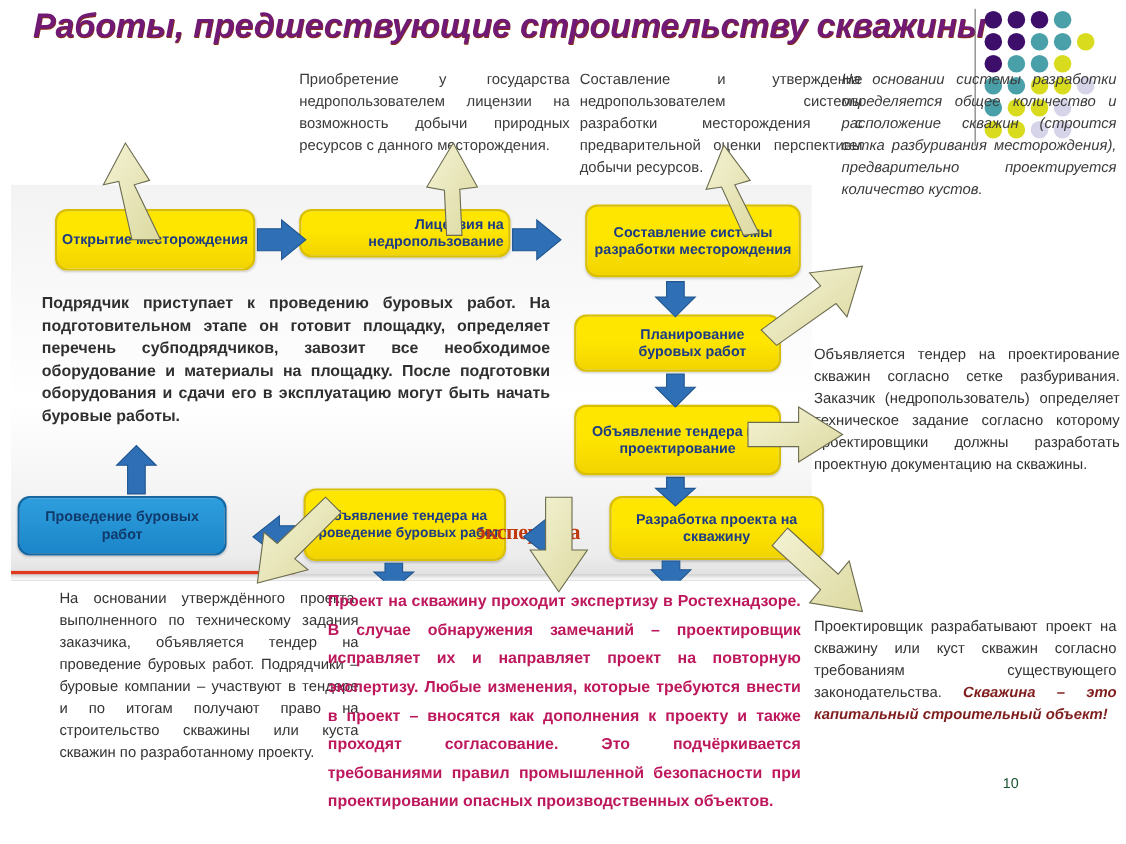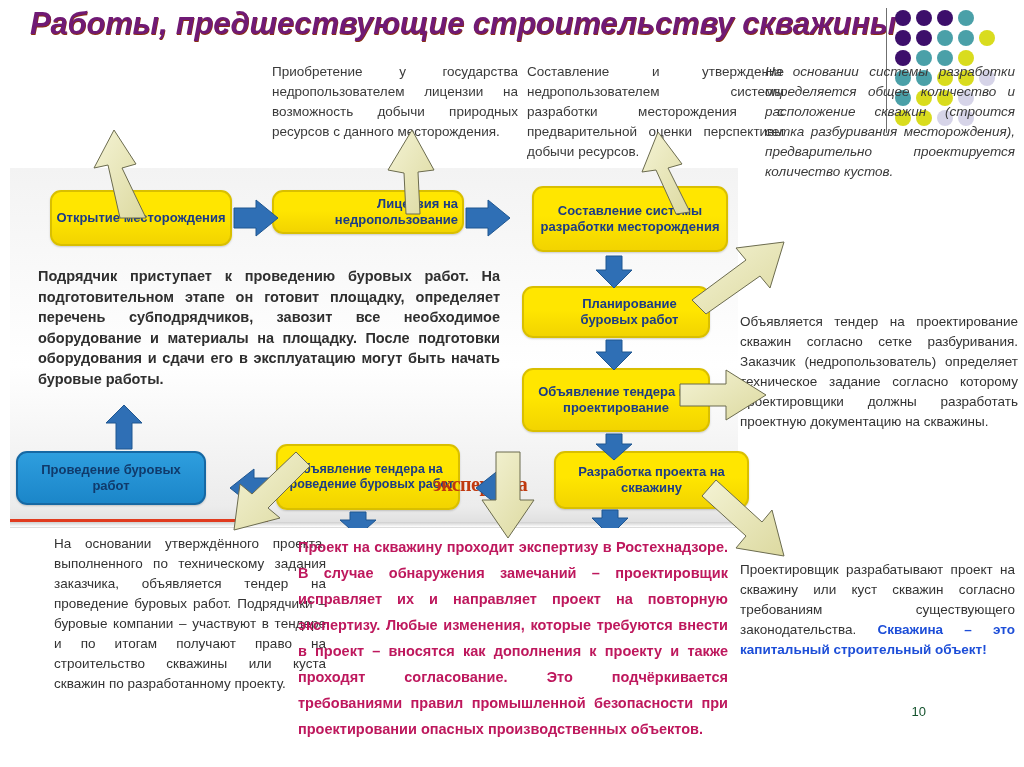--- a/index.html
+++ b/index.html
@@ -89,21 +89,21 @@
     letter-spacing:-0.5px;
   }
 
   
   .botnote{
     position:absolute;font-size:13.5px;color:#333;line-height:20px;text-align:justify;
   }
   .botnote.b1{left:14px;top:534px;width:272px;margin-left:40px;}
   .botnote.b2{left:298px;top:534px;width:430px;font-weight:bold;line-height:26px;font-size:14.5px;color:#be185d;}
   .botnote.b3{left:740px;top:560px;width:275px;}
-  .hl{color:#1d4ed8;font-weight:bold;}
+  .hl{color:#7f1d1d;font-weight:bold;font-style:italic;}
 
   
   .callout{position:absolute;pointer-events:none;}
 
   .pagenum{
     position:absolute;right:98px;top:704px;
     font-size:13px;color:#14532d;
   }
 </style>
 </head>

